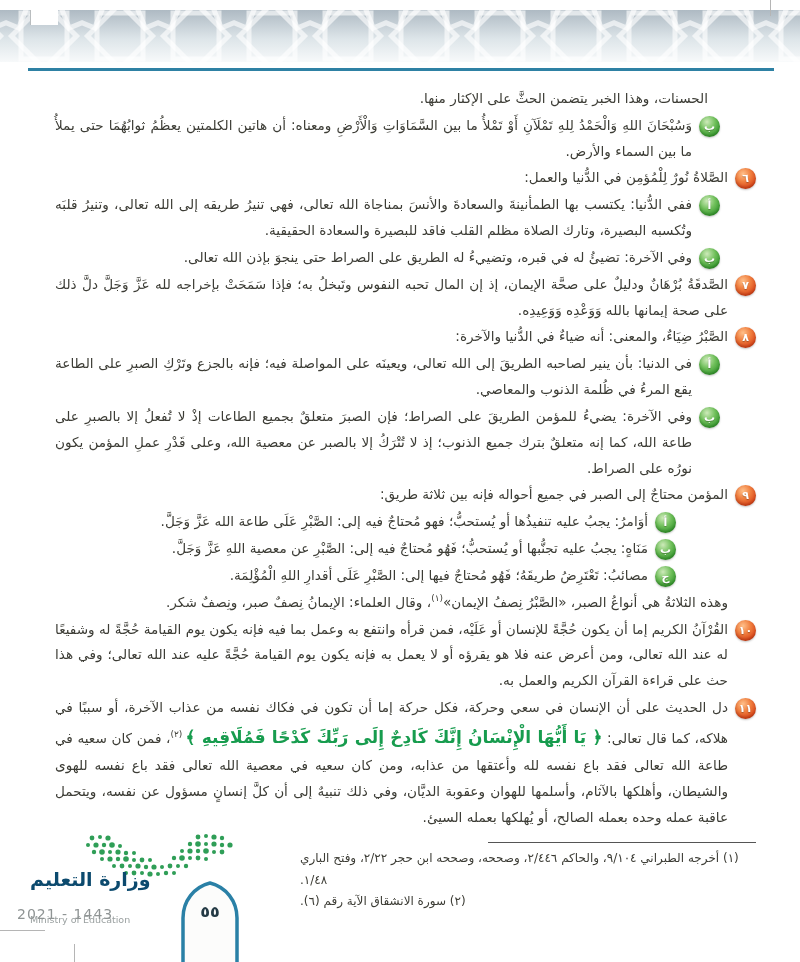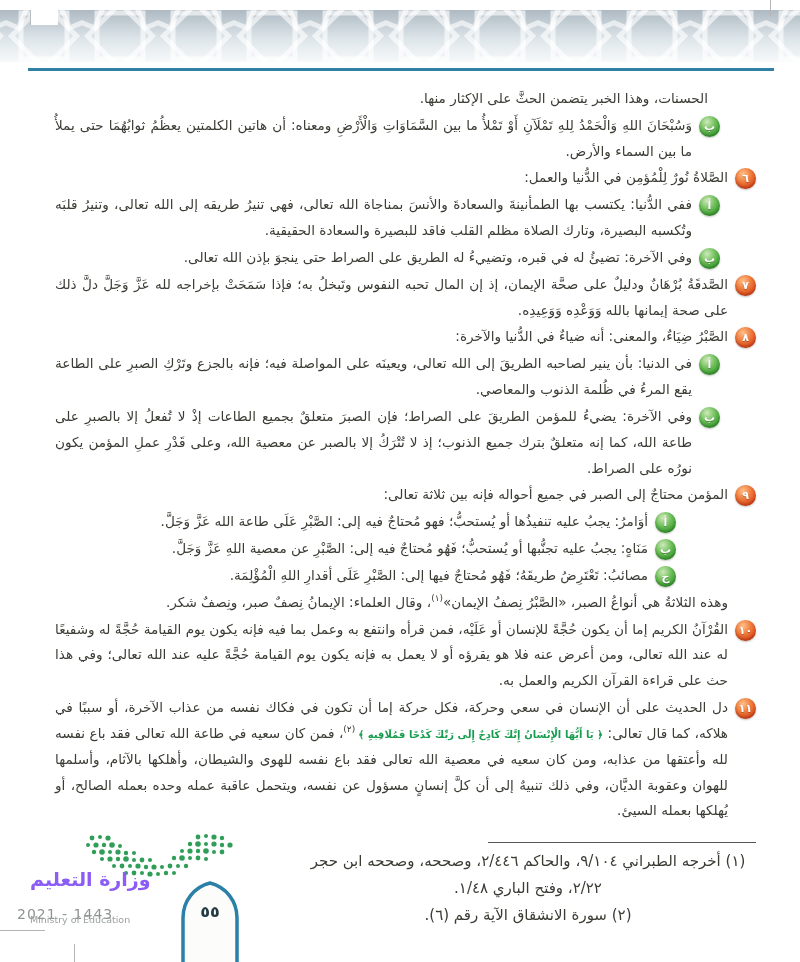--- a/index.html
+++ b/index.html
@@ -29,33 +29,33 @@
   .lvlopen{margin-right:48px;}
   .lvlconc{margin-right:28px;}
   .badge{flex:0 0 auto;width:21px;height:21px;border-radius:50%;margin-top:3px;
          display:flex;align-items:center;justify-content:center;
          color:#fff;font-size:11px;font-weight:bold;line-height:1;
          text-shadow:0 1px 1px rgba(0,0,0,.3);}
   .badge.red{background:radial-gradient(circle at 38% 28%,#ffc08a 0%,#f08040 38%,#e04f1f 72%,#b03410 100%);
              box-shadow:0 1px 2px rgba(0,0,0,.25), inset 0 -2px 3px rgba(110,20,0,.35);}
   .badge.green{background:radial-gradient(circle at 38% 28%,#cdeab9 0%,#6fbf5a 42%,#3b9b33 76%,#256f22 100%);
                box-shadow:0 1px 2px rgba(0,0,0,.25), inset 0 -2px 3px rgba(10,70,0,.3);}
-  .verse{color:#179c4e;font-weight:bold;font-size:10px;}
+  .verse{color:#179c4e;font-weight:bold;font-size:17px;}
   sup.sup{font-size:9px;line-height:0;}
 
   
   .footnotes{position:absolute;top:842px;right:44px;left:300px;direction:rtl;background:#fff;
-             font-size:15px;color:#3c3c35;line-height:1.8;text-align:center;}
+             font-size:12px;color:#3c3c35;line-height:1.8;text-align:left;}
   .fn-rule{width:268px;height:1px;background:#555;margin-bottom:5px;}
 
   
   .logo{position:absolute;left:0;top:828px;width:300px;height:134px;}
   .logo-dots{position:absolute;left:78px;top:4px;}
   .logo-ar{position:absolute;left:30px;top:40px;width:135px;direction:rtl;text-align:left;
-           color:#8b5cf6;font-weight:bold;font-size:19px;letter-spacing:.5px;}
+           color:#0c4a6e;font-weight:bold;font-size:19px;letter-spacing:.5px;}
   .logo-en{position:absolute;left:30px;top:66px;color:#9aa0a0;font-size:9.5px;margin-top:20px;}
   .logo-yr{position:absolute;left:17px;top:78px;color:#8f9494;font-size:14px;letter-spacing:1px;}
 
   
   .dome{position:absolute;left:174px;top:876px;width:72px;height:100px;}
 </style>
 </head>
 <body>
 
 <div class="page">
@@ -119,21 +119,21 @@
       <div class="item lvl1">
         <span class="badge green">أ</span>
         <span class="txt"><span>في الدنيا: بأن ينير لصاحبه الطريقَ إلى الله تعالى، ويعينَه على المواصلة فيه؛ فإنه بالجزع وتَرْكِ الصبرِ على الطاعة يقع المرءُ في ظُلمة الذنوب والمعاصي.</span></span>
       </div>
       <div class="item lvl1">
         <span class="badge green">ب</span>
         <span class="txt"><span>وفي الآخرة: يضيءُ للمؤمن الطريقَ على الصراط؛ فإن الصبرَ متعلقٌ بجميع الطاعات إذْ لا تُفعلُ إلا بالصبرِ على طاعة الله، كما إنه متعلقٌ بترك جميع الذنوب؛ إذ لا تُتْرَكُ إلا بالصبر عن معصية الله، وعلى قَدْرِ عملِ المؤمن يكون نورُه على الصراط.</span></span>
       </div>
       <div class="item lvl0">
         <span class="badge red">٩</span>
-        <span class="txt"><span>المؤمن محتاجٌ إلى الصبر في جميع أحواله فإنه بين ثلاثة تعالى:</span></span>
+        <span class="txt"><span>المؤمن محتاجٌ إلى الصبر في جميع أحواله فإنه بين ثلاثة طريق:</span></span>
       </div>
       <div class="item lvl2">
         <span class="badge green">أ</span>
         <span class="txt"><span>أوَامرُ: يجبُ عليه تنفيذُها أو يُستحبُّ؛ فهو مُحتاجٌ فيه إلى: الصَّبْرِ عَلَى طاعة الله عَزَّ وَجَلَّ.</span></span>
       </div>
       <div class="item lvl2">
         <span class="badge green">ب</span>
         <span class="txt"><span>مَنَاهٍ: يجبُ عليه تجنُّبها أو يُستحبُّ؛ فَهُو مُحتاجٌ فيه إلى: الصَّبْرِ عن معصية اللهِ عَزَّ وَجَلَّ.</span></span>
       </div>
       <div class="item lvl2">

